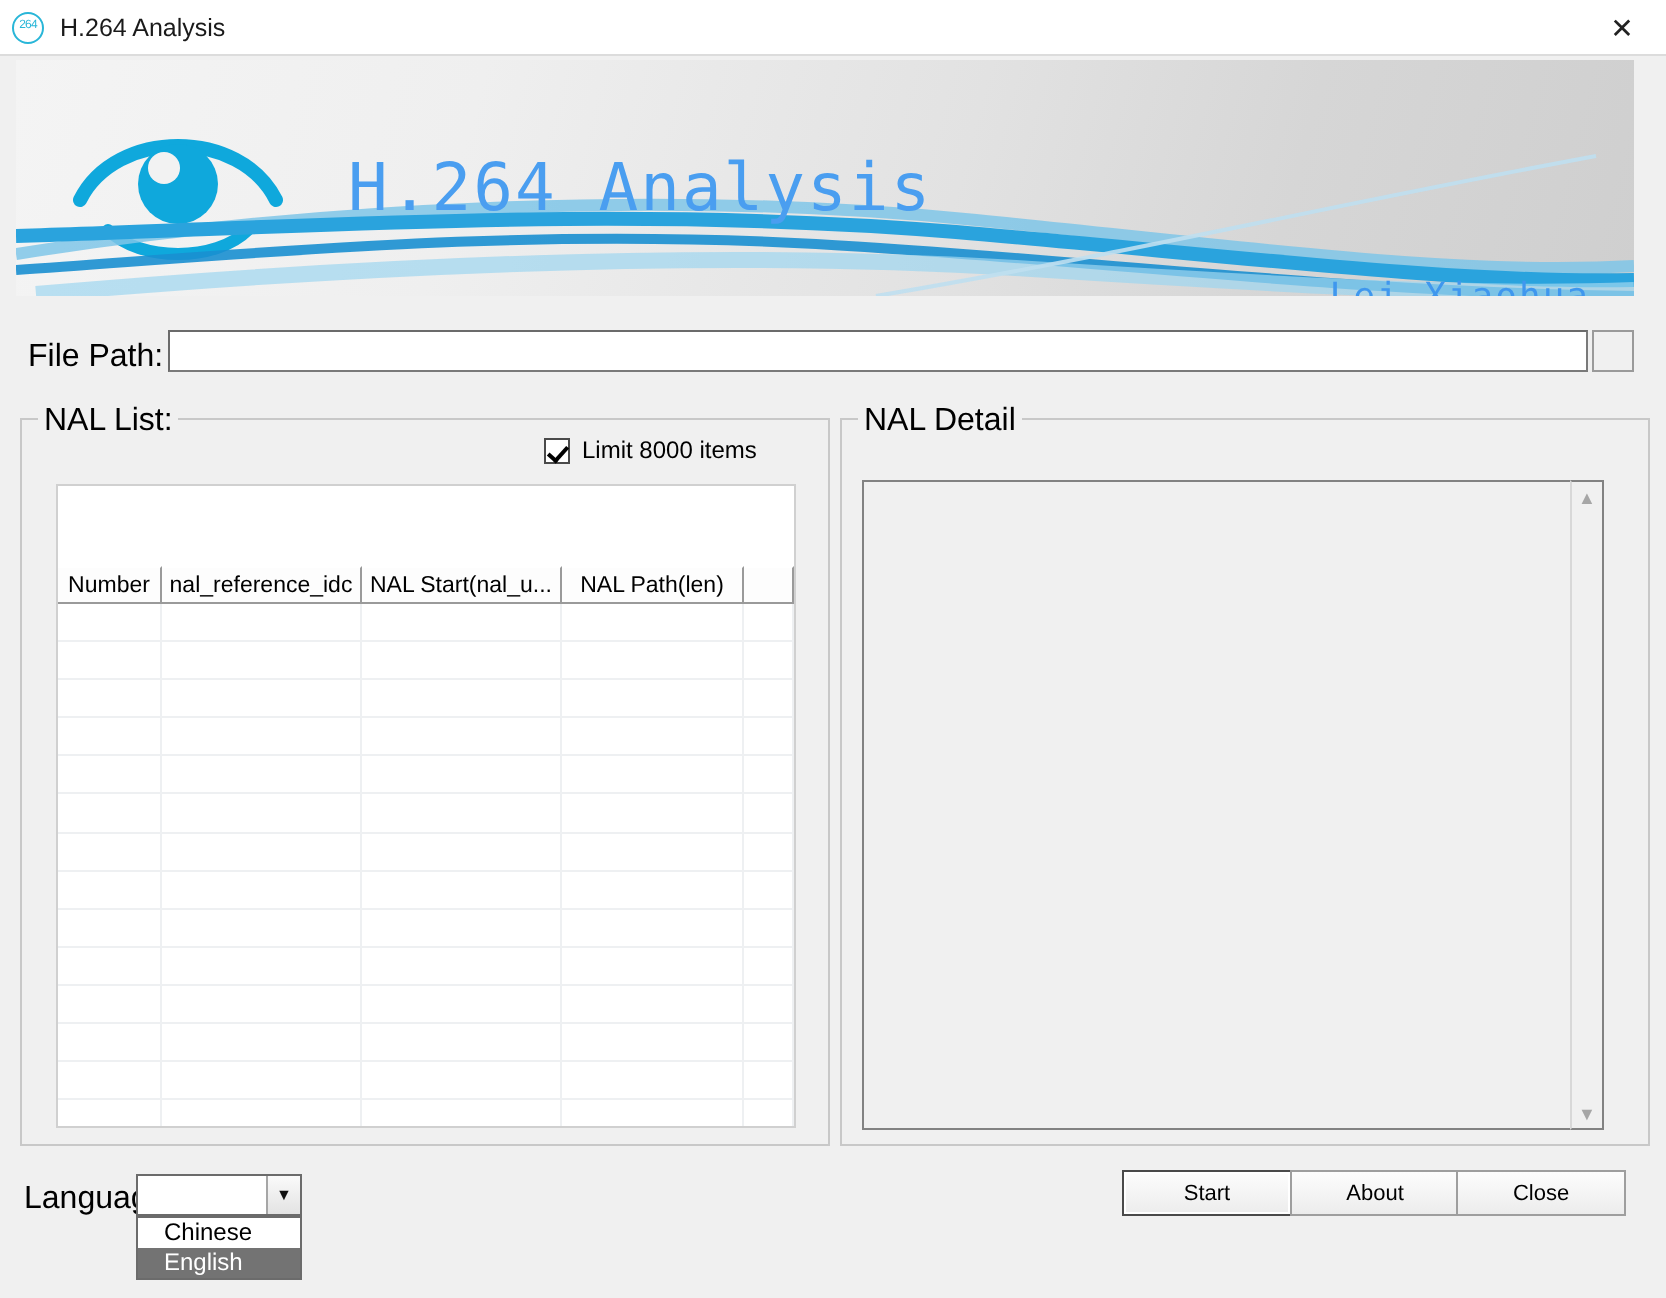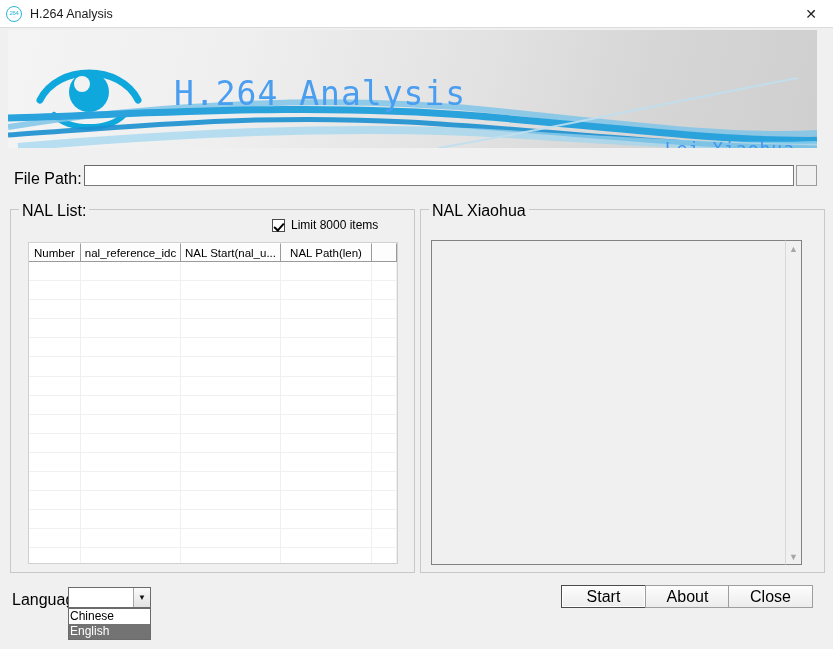--- a/index.html
+++ b/index.html
@@ -125,21 +125,21 @@
   #limit-label { font-size: 12px; color: #000; margin-left: 6px; }
 
   
   #nal-table {
     position: absolute; left: 28px; top: 242px;
     width: 370px; height: 322px;
     background: #fff;
     border: 1px solid #d0d0d0;
     overflow: hidden;
   }
-  #nal-table-head { display: flex; height: 19px; }
+  #nal-table-head { display: flex; height: 19px; margin-top: 40px; }
   #nal-table-head .th {
     border-right: 1px solid #9a9a9a;
     border-bottom: 1px solid #9a9a9a;
     border-top: 1px solid #ffffff;
     background: #fdfdfd;
     font-size: 11.5px; color: #000;
     display: flex; align-items: center; justify-content: center;
     overflow: hidden; white-space: nowrap;
     cursor: pointer;
   }
@@ -202,31 +202,31 @@
   }
   #language-list {
     position: absolute; left: 68px; top: 608px;
     width: 83px;
     background: #fff;
     border: 1px solid #6b6b6b;
     z-index: 20;
   }
   .lang-item {
     height: 15px; font-size: 12px; color: #000;
-    padding-left: 1px; line-height: 15px;
+    padding-left: 13px; line-height: 15px;
     white-space: nowrap; cursor: pointer;
   }
   .lang-item.sel { background: #737373; color: #fff; }
 
   .btn {
     position: absolute; top: 585px;
     width: 85px; height: 23px;
     background: linear-gradient(#fdfdfd, #ececec);
     border: 1px solid #9e9e9e;
-    font-size: 16px; color: #000;
+    font-size: 11px; color: #000;
     display: flex; align-items: center; justify-content: center;
     cursor: pointer;
     font-family: "Liberation Sans", sans-serif;
   }
   .btn.default {
     border: 1px solid #4a4a4a;
     box-shadow: inset 0 0 0 1px #ffffff;
   }
   #btn-start { left: 561px; }
   #btn-about { left: 645px; }
@@ -394,21 +394,21 @@
         <div class="td c0"></div>
         <div class="td c1"></div>
         <div class="td c2"></div>
         <div class="td c3"></div>
         <div class="td c4"></div>
       </div>
     </div>
 </div>
 
 <div class="groupbox" id="nal-detail-group">
-  <span class="group-title">NAL Xiaohua</span>
+  <span class="group-title">NAL Detail</span>
 </div>
 <div id="nal-detail-box"></div>
 <div id="nal-detail-scroll">
   <span class="scroll-arrow">▲</span>
   <span class="scroll-arrow">▼</span>
 </div>
 
 <div class="lbl" id="language-label">Language:</div>
 <div id="language-combo">
   <span id="language-value"></span>

